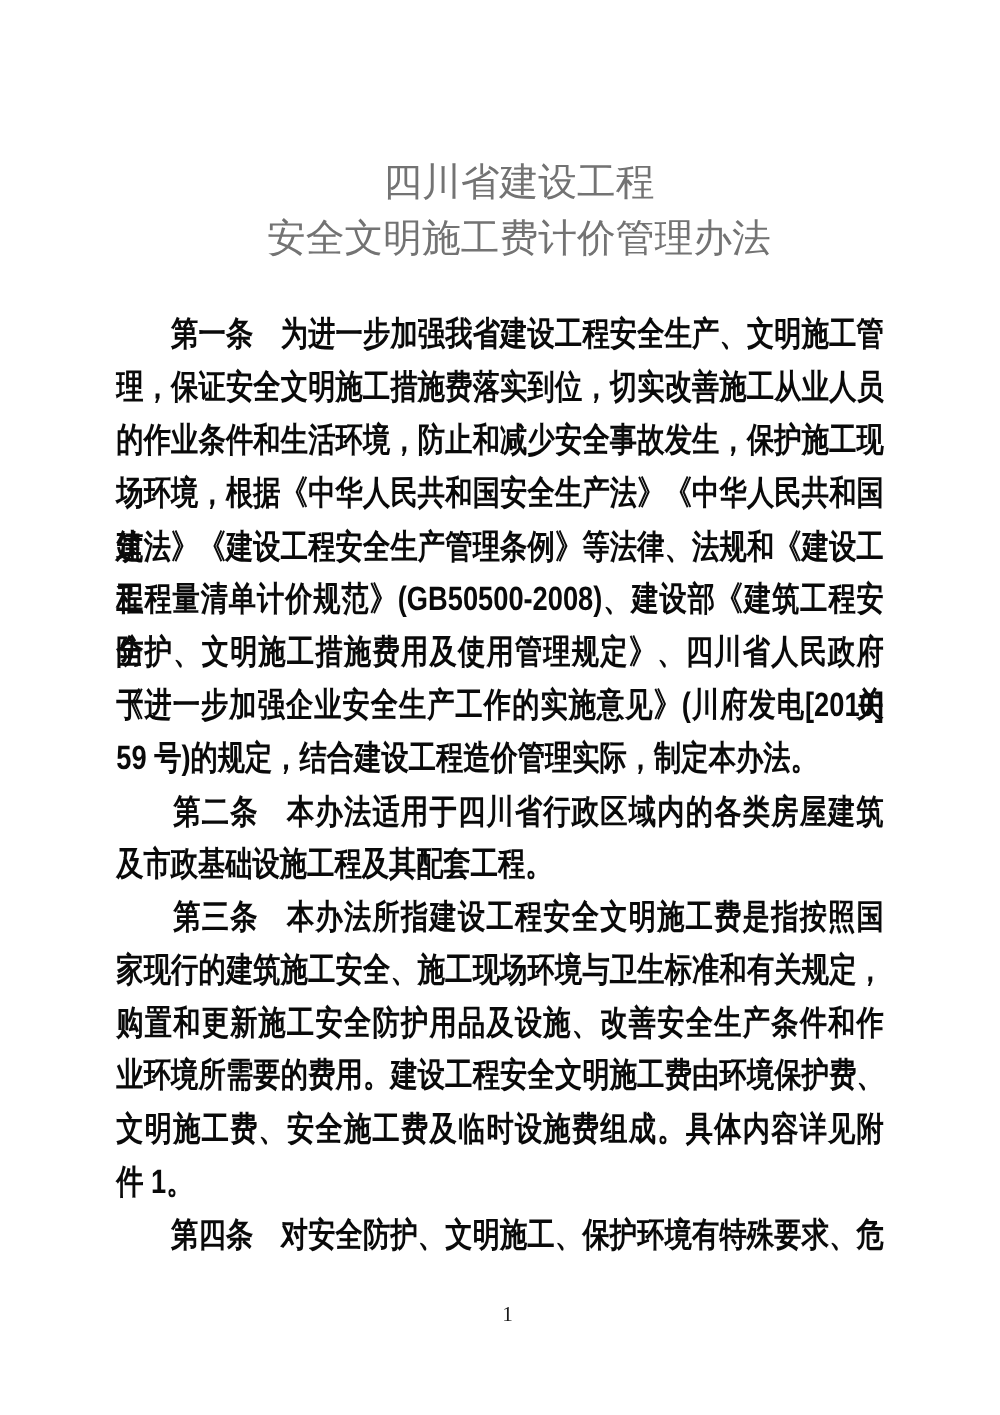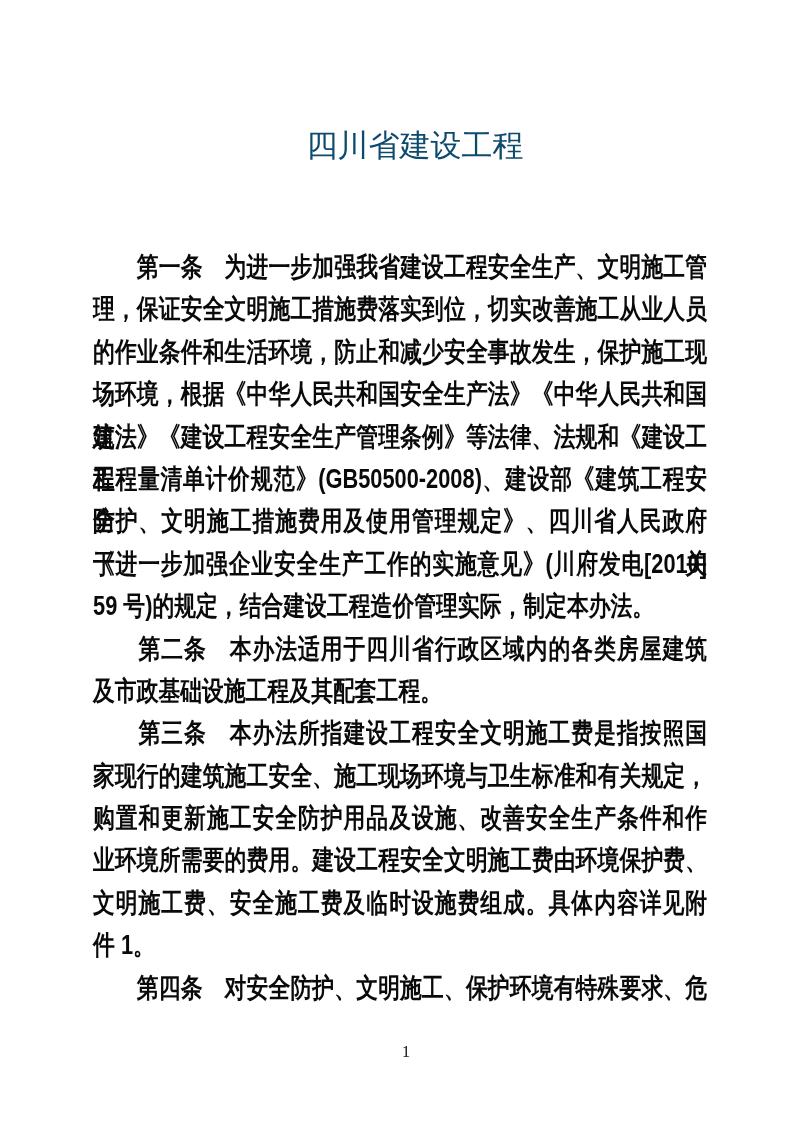--- a/index.html
+++ b/index.html
@@ -21,21 +21,21 @@
     top: 123px;
     left: 0;
     width: 800px;
     padding-left: 30px;
     box-sizing: border-box;
     text-align: center;
     font-family: "Liberation Serif", serif;
     font-size: 31px;
     font-weight: 400;
     line-height: 45px;
-    color: #0c4a6e;
+    color: #737373;
     white-space: nowrap;
   }
   
   .body-text {
     position: absolute;
     top: 246px;
     left: 93px;
     width: 760px;
     transform: scaleX(0.808);
     transform-origin: 0 0;
@@ -69,20 +69,21 @@
     color: #1a1a1a;
   }
 </style>
 </head>
 <body>
 
 <div class="page">
 
   <div class="doc-title">
     <div>四川省建设工程</div>
+    <div>安全文明施工费计价管理办法</div>
   </div>
 
   <div class="body-text">
       <div class="bline">　　第一条　为进一步加强我省建设工程安全生产、文明施工管</div>
       <div class="bline">理，保证安全文明施工措施费落实到位，切实改善施工从业人员</div>
       <div class="bline">的作业条件和生活环境，防止和减少安全事故发生，保护施工现</div>
       <div class="bline">场环境，根据《中华人民共和国安全生产法》《中华人民共和国建</div>
       <div class="bline">筑法》《建设工程安全生产管理条例》等法律、法规和《建设工程</div>
       <div class="bline">工程量清单计价规范》(GB50500-2008)、建设部《建筑工程安全</div>
       <div class="bline">防护、文明施工措施费用及使用管理规定》、四川省人民政府《关</div>

